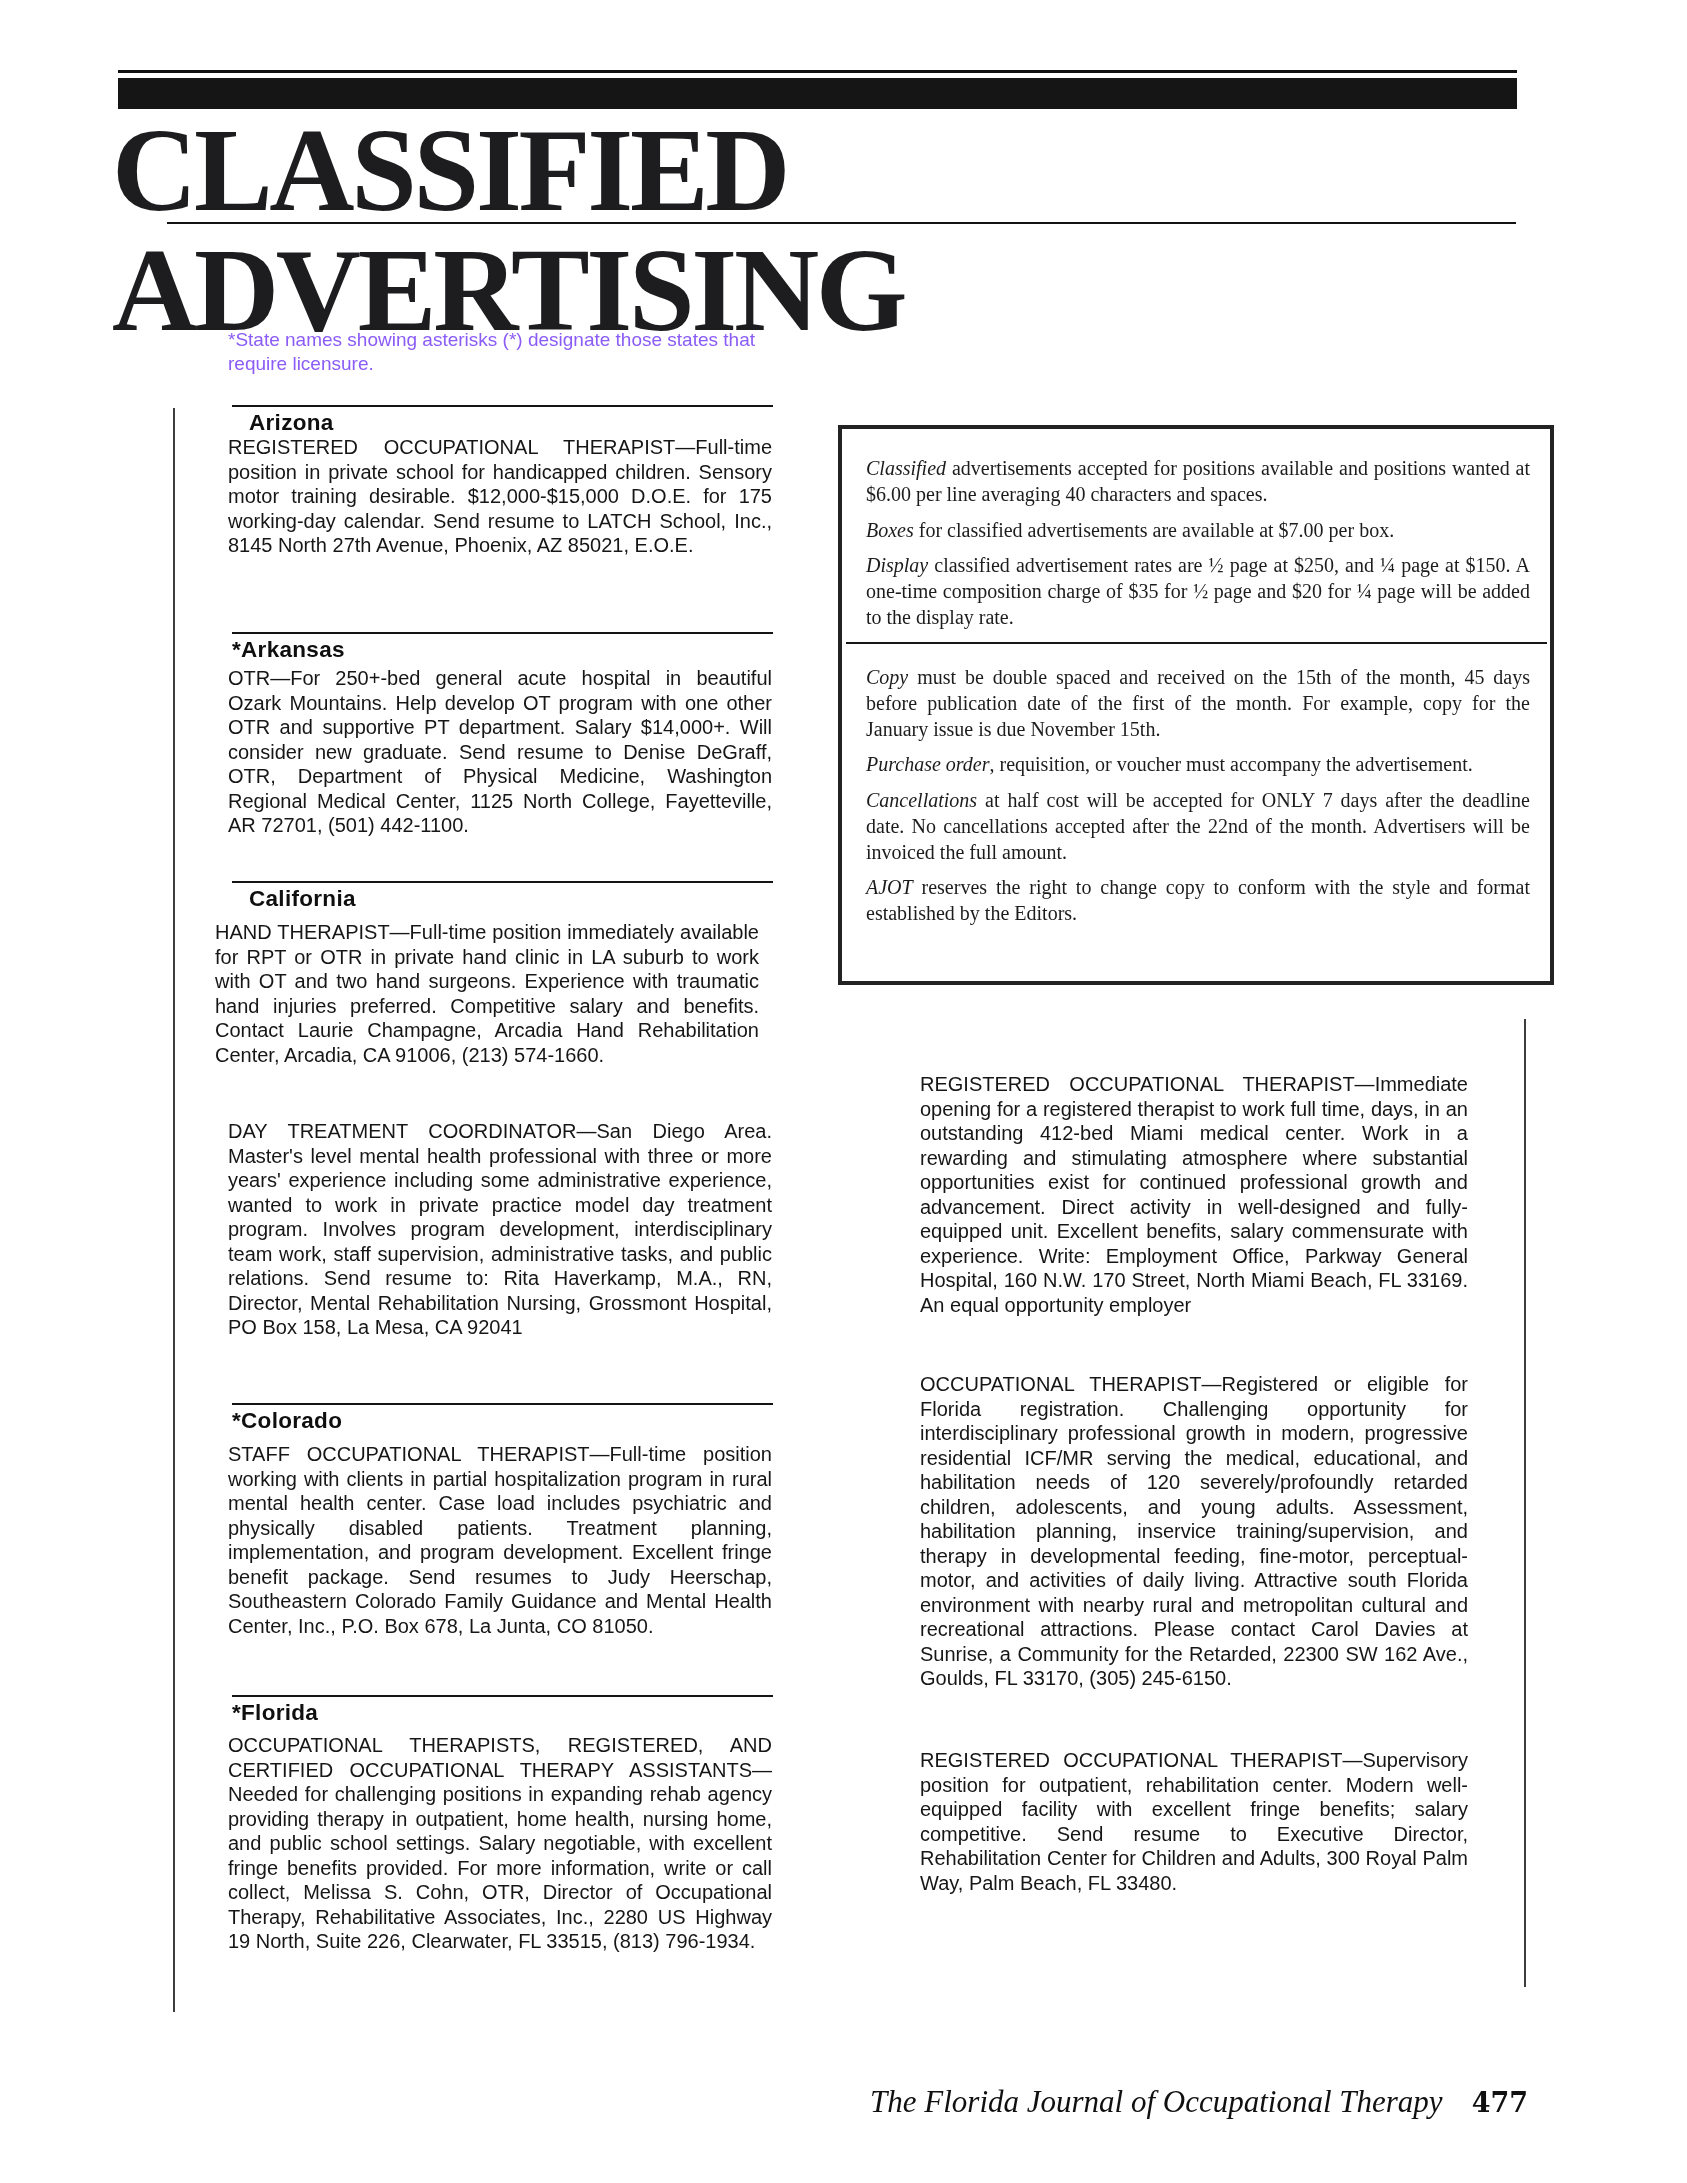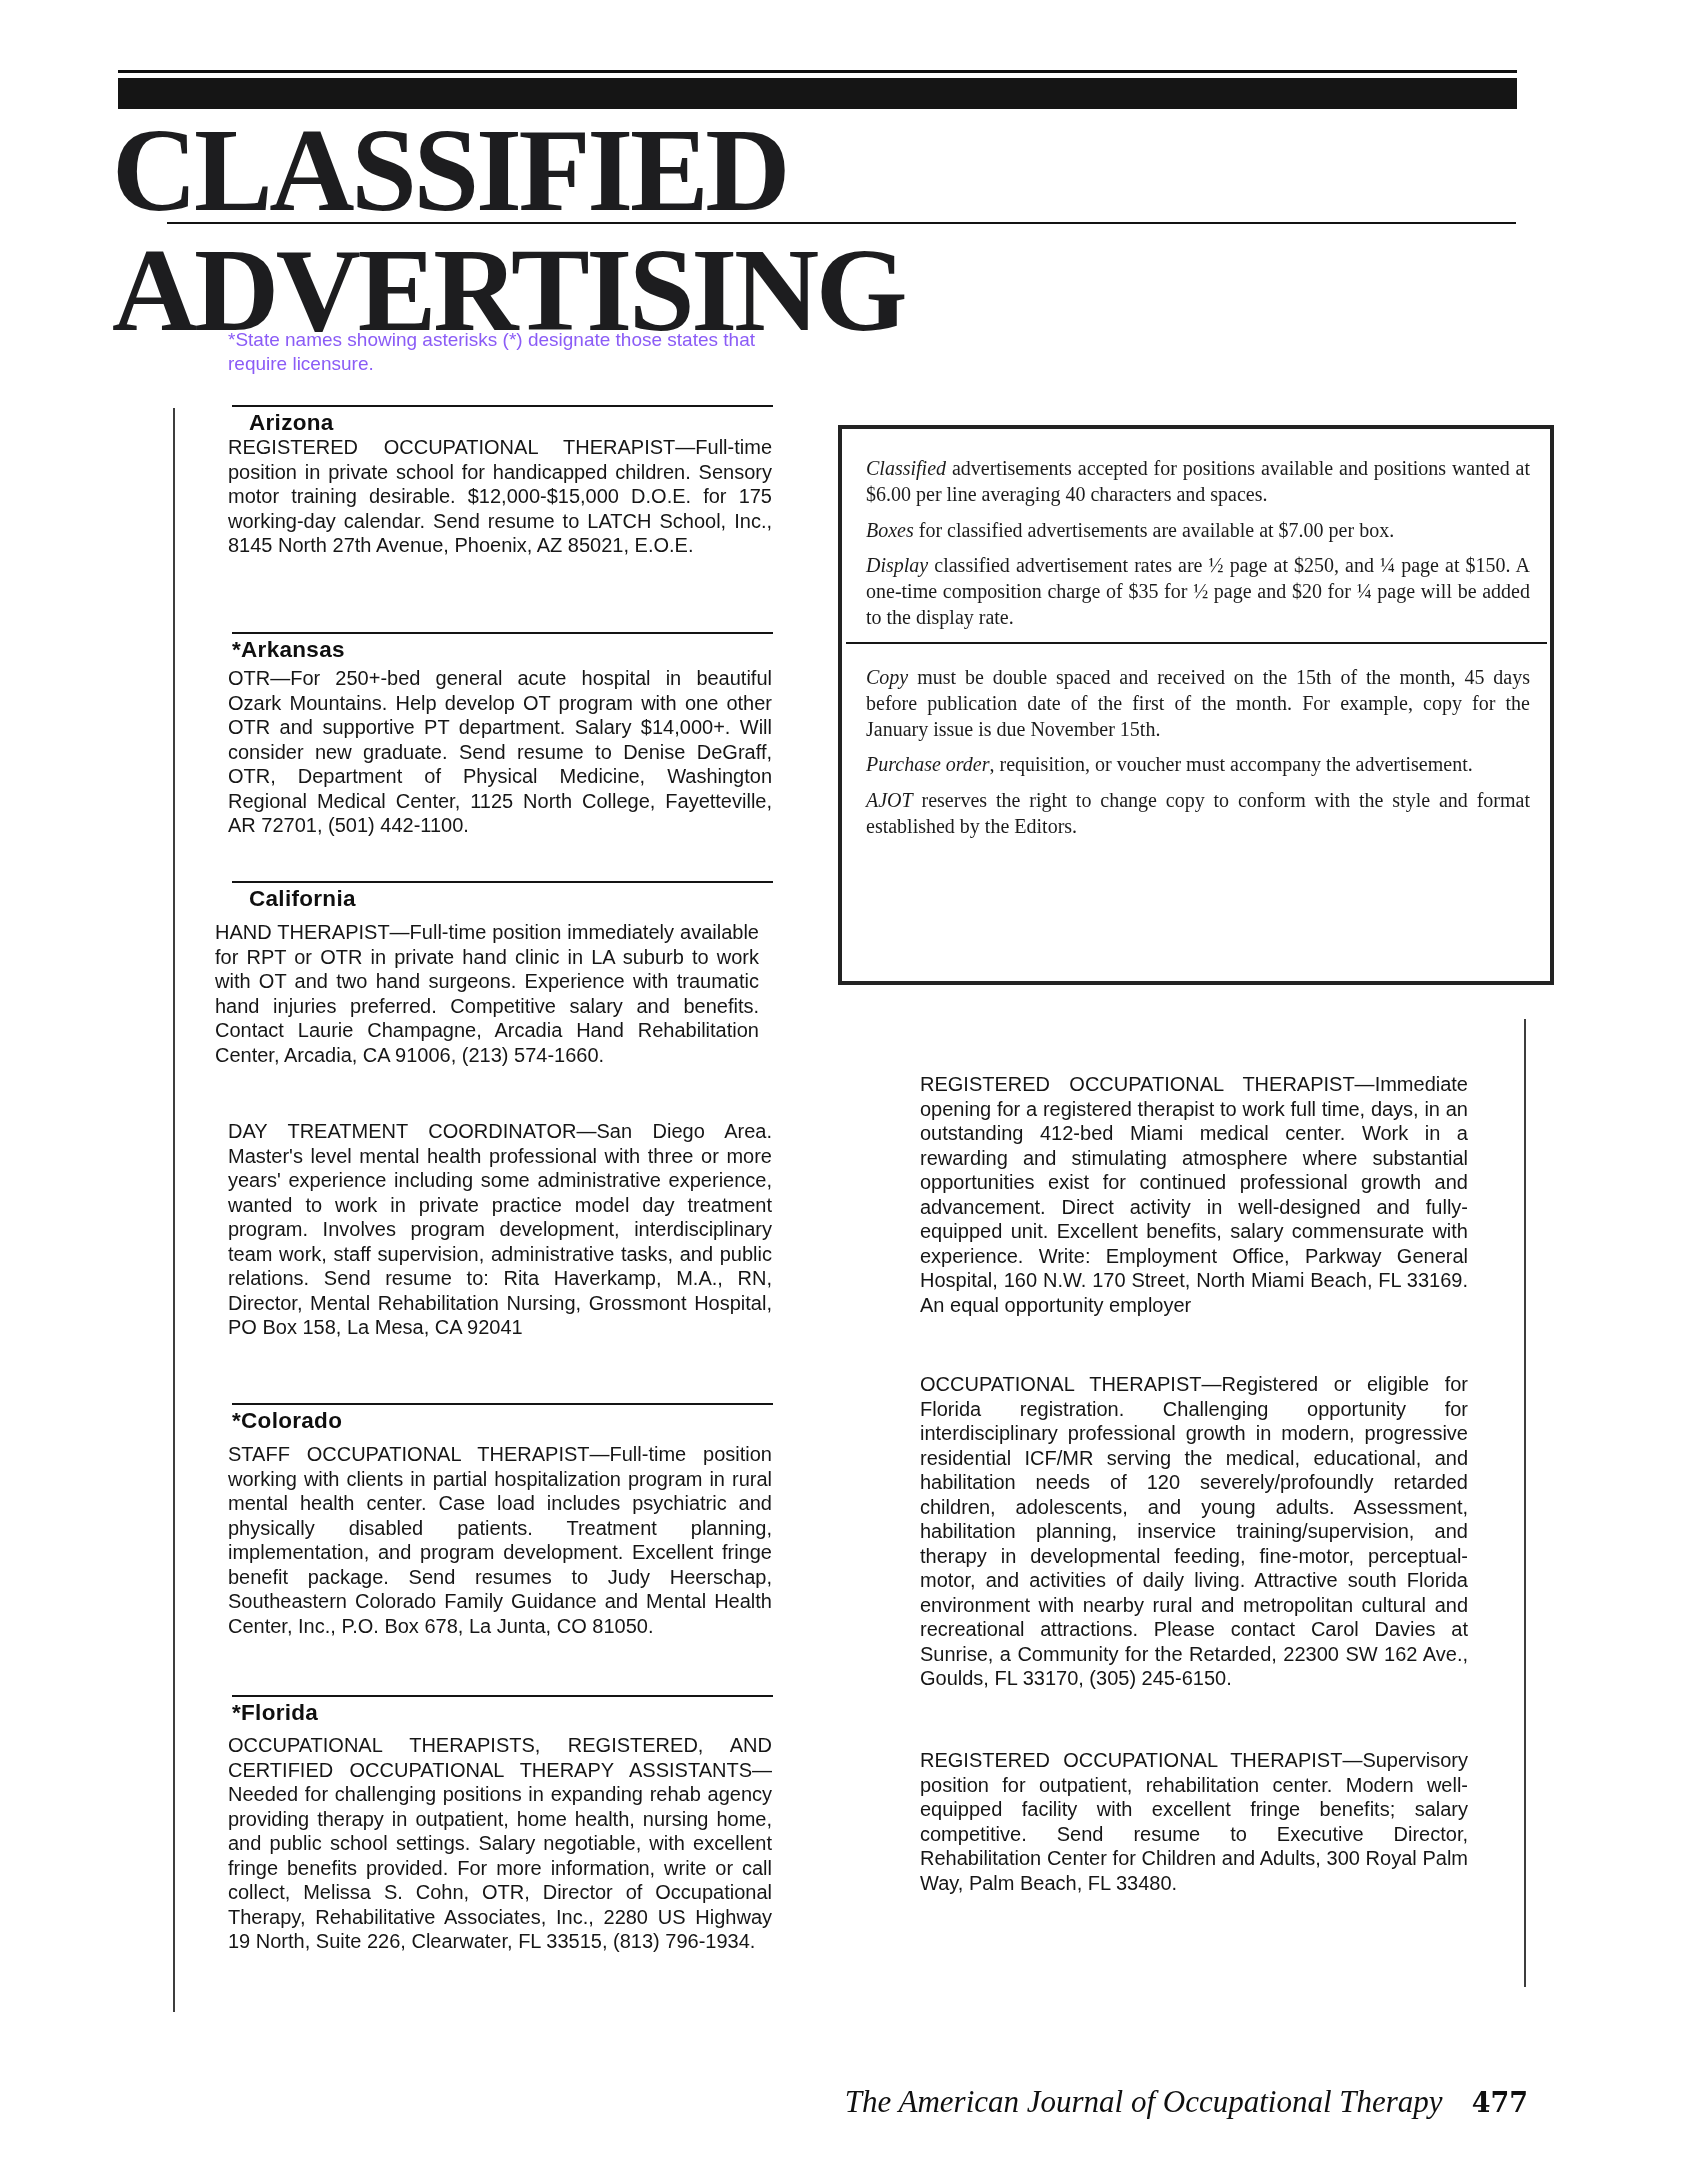--- a/index.html
+++ b/index.html
@@ -68,20 +68,21 @@
   <div class="abs vrule vr"></div>
 
   <div class="abs rates-box">
     <div class="rates-inner">
       <p class="ratep first"><i>Classified</i><span> advertisements accepted for positions available and positions wanted at $6.00 per line averaging 40 characters and spaces.</span></p>
       <p class="ratep"><i>Boxes</i><span> for classified advertisements are available at $7.00 per box.</span></p>
       <p class="ratep"><i>Display</i><span> classified advertisement rates are ½ page at $250, and ¼ page at $150. A one-time composition charge of $35 for ½ page and $20 for ¼ page will be added to the display rate.</span></p>
       <div class="rates-divider"></div>
       <p class="ratep"><i>Copy</i><span> must be double spaced and received on the 15th of the month, 45 days before publication date of the first of the month. For example, copy for the January issue is due November 15th.</span></p>
       <p class="ratep"><i>Purchase order</i><span>, requisition, or voucher must accompany the advertisement.</span></p>
+      <p class="ratep"><i>Cancellations</i><span> at half cost will be accepted for ONLY 7 days after the deadline date. No cancellations accepted after the 22nd of the month. Advertisers will be invoiced the full amount.</span></p>
       <p class="ratep"><i>AJOT</i><span> reserves the right to change copy to conform with the style and format established by the Editors.</span></p>
     </div>
   </div>
 
   <section class="abs sec" style="top:405px">
     <div class="sec-rule"></div>
     <h2 class="state indent">Arizona</h2>
   </section>
   <section class="abs sec" style="top:632px">
     <div class="sec-rule"></div>
@@ -112,17 +113,17 @@
 
   <p class="ad" style="left:228px; top:1733px"><b>OCCUPATIONAL THERAPISTS, REGISTERED, AND CERTIFIED OCCUPATIONAL THERAPY ASSISTANTS—</b><span>Needed for challenging positions in expanding rehab agency providing therapy in outpatient, home health, nursing home, and public school settings. Salary negotiable, with excellent fringe benefits provided. For more information, write or call collect, Melissa S. Cohn, OTR, Director of Occupational Therapy, Rehabilitative Associates, Inc., 2280 US Highway 19 North, Suite 226, Clearwater, FL 33515, (813) 796-1934.</span></p>
 
   <p class="ad ad-right" style="left:920px; top:1072px"><b>REGISTERED OCCUPATIONAL THERAPIST—</b><span>Immediate opening for a registered therapist to work full time, days, in an outstanding 412-bed Miami medical center. Work in a rewarding and stimulating atmosphere where substantial opportunities exist for continued professional growth and advancement. Direct activity in well-designed and fully-equipped unit. Excellent benefits, salary commensurate with experience. Write: Employment Office, Parkway General Hospital, 160 N.W. 170 Street, North Miami Beach, FL 33169. An equal opportunity employer</span></p>
 
   <p class="ad ad-right" style="left:920px; top:1372px"><b>OCCUPATIONAL THERAPIST—</b><span>Registered or eligible for Florida registration. Challenging opportunity for interdisciplinary professional growth in modern, progressive residential ICF/MR serving the medical, educational, and habilitation needs of 120 severely/profoundly retarded children, adolescents, and young adults. Assessment, habilitation planning, inservice training/supervision, and therapy in developmental feeding, fine-motor, perceptual-motor, and activities of daily living. Attractive south Florida environment with nearby rural and metropolitan cultural and recreational attractions. Please contact Carol Davies at Sunrise, a Community for the Retarded, 22300 SW 162 Ave., Goulds, FL 33170, (305) 245-6150.</span></p>
 
   <p class="ad ad-right" style="left:920px; top:1748px"><b>REGISTERED OCCUPATIONAL THERAPIST—</b><span>Supervisory position for outpatient, rehabilitation center. Modern well-equipped facility with excellent fringe benefits; salary competitive. Send resume to Executive Director, Rehabilitation Center for Children and Adults, 300 Royal Palm Way, Palm Beach, FL 33480.</span></p>
 
   <div class="abs footer">
-    <span class="journal">The American Journal of Occupational Therapy</span><span class="pageno">477</span>
+    <span class="journal">The Florida Journal of Occupational Therapy</span><span class="pageno">477</span>
   </div>
 
 </div>
 
 
 </body></html>

